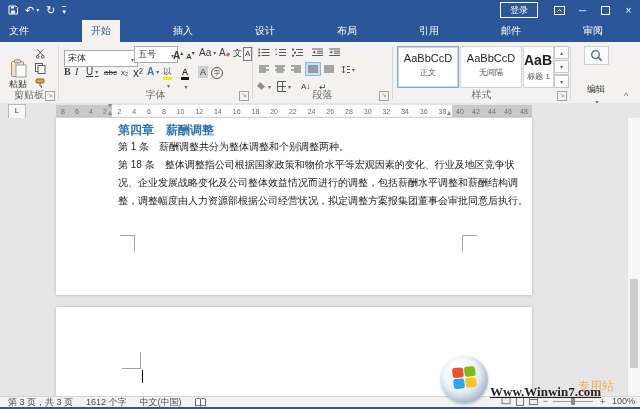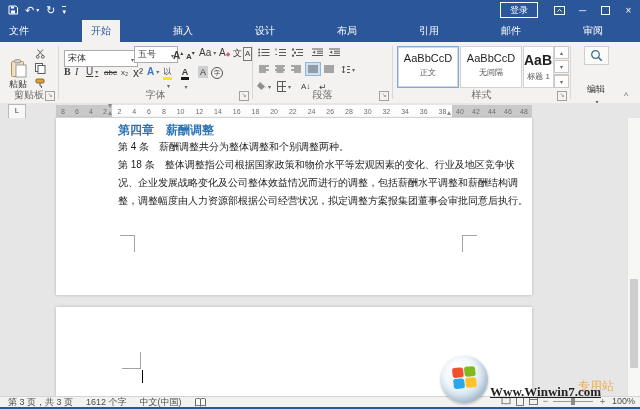--- a/index.html
+++ b/index.html
@@ -413,21 +413,21 @@
       <span class="rmark" style="left:52px;top:5px;">▴</span>
       <span class="rmark" style="left:391px;top:5px;">▴</span>
     </div>
   </div>
 
   <div class="docarea">
     <div class="page page1">
       <div class="doc-heading">第四章　薪酬调整</div>
       <div class="doc-lines">
 
-      <div class="doc-line" style="top: 22px;">第 4 条　薪酬调整共分为整体调整和个别调整两种。</div>
+      <div class="doc-line" style="top: 22px;">第 1 条　薪酬调整共分为整体调整和个别调整两种。</div>
           <div class="doc-line" style="top: 40px;">第 18 条　整体调整指公司根据国家政策和物价水平等宏观因素的变化、行业及地区竞争状</div>
           <div class="doc-line" style="top: 58px;">况、企业发展战略变化及公司整体效益情况而进行的调整，包括薪酬水平调整和薪酬结构调</div>
           <div class="doc-line" style="top: 76px;">整，调整幅度由人力资源部根据公司经营状况，拟定调整方案报集团董事会审批同意后执行。</div>
         </div>
       <div class="cmark cm-tl" style="left:64px;top:117px;width:14px;height:16px;"></div>
       <div class="cmark cm-tr" style="left:406px;top:117px;width:14px;height:16px;"></div>
     </div>
     <div class="page page2">
       <div class="cmark cm-br" style="left:66px;top:45px;width:18px;height:16px;"></div>
       <div class="cursor" style="left:86px;top:63px;"></div>

